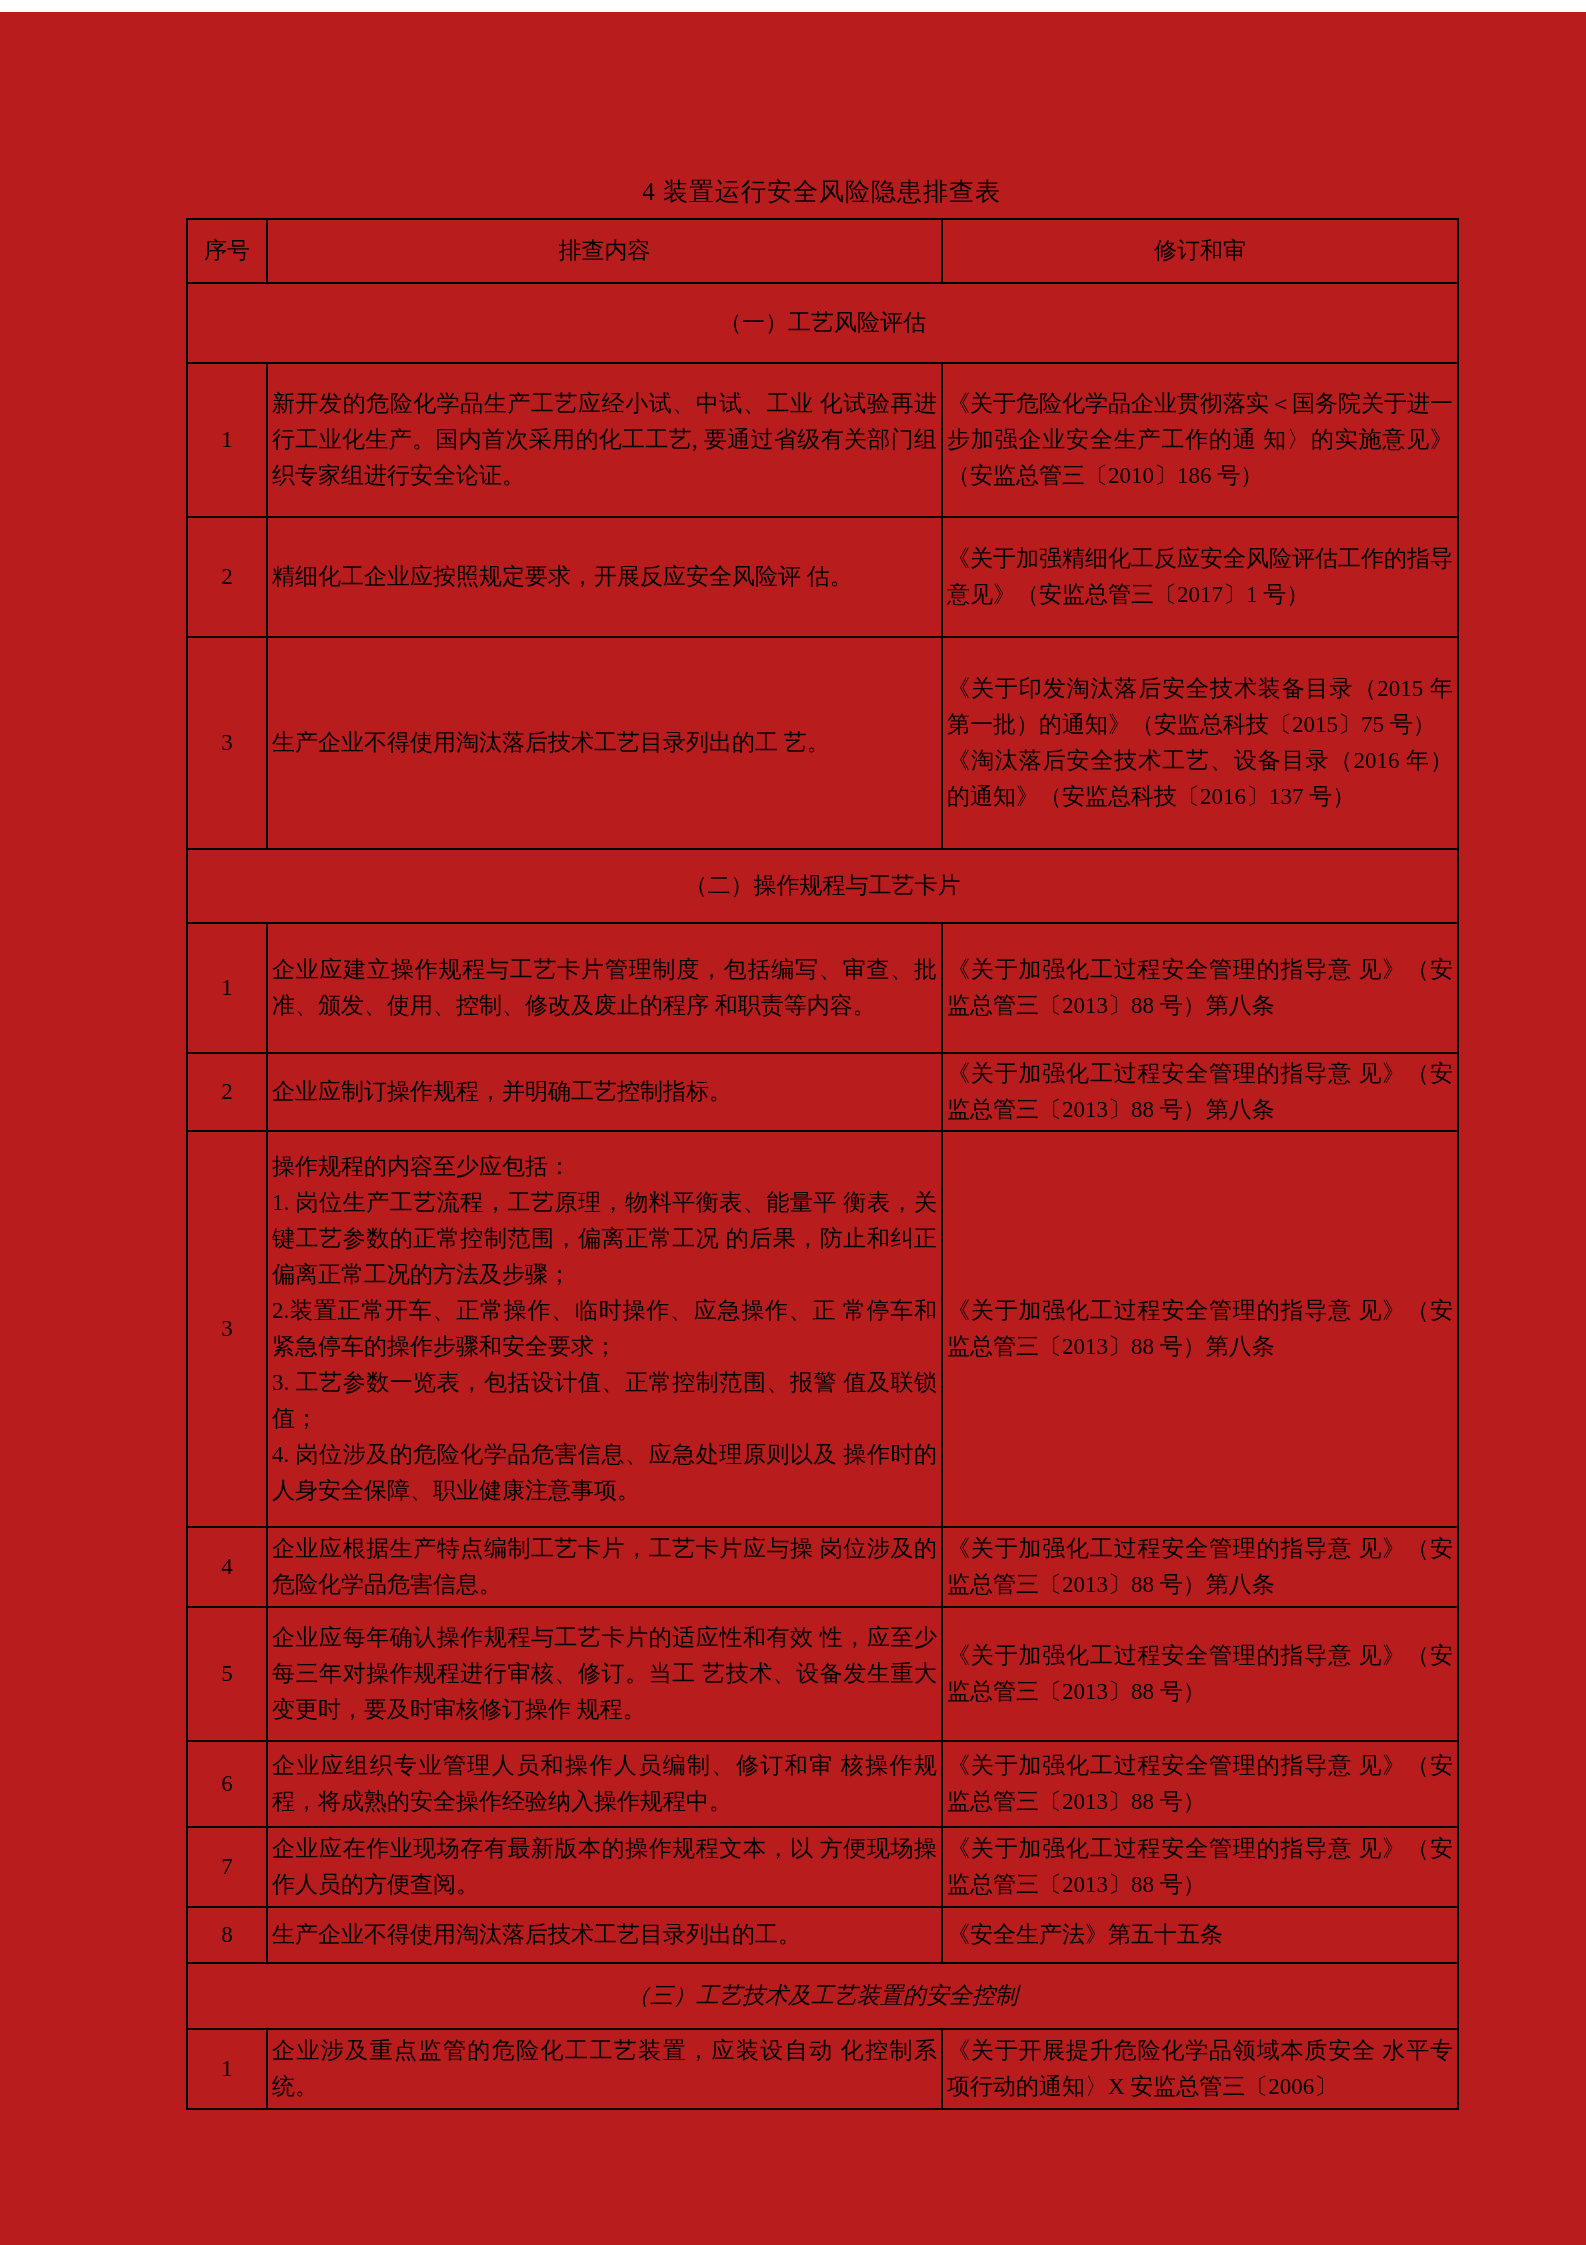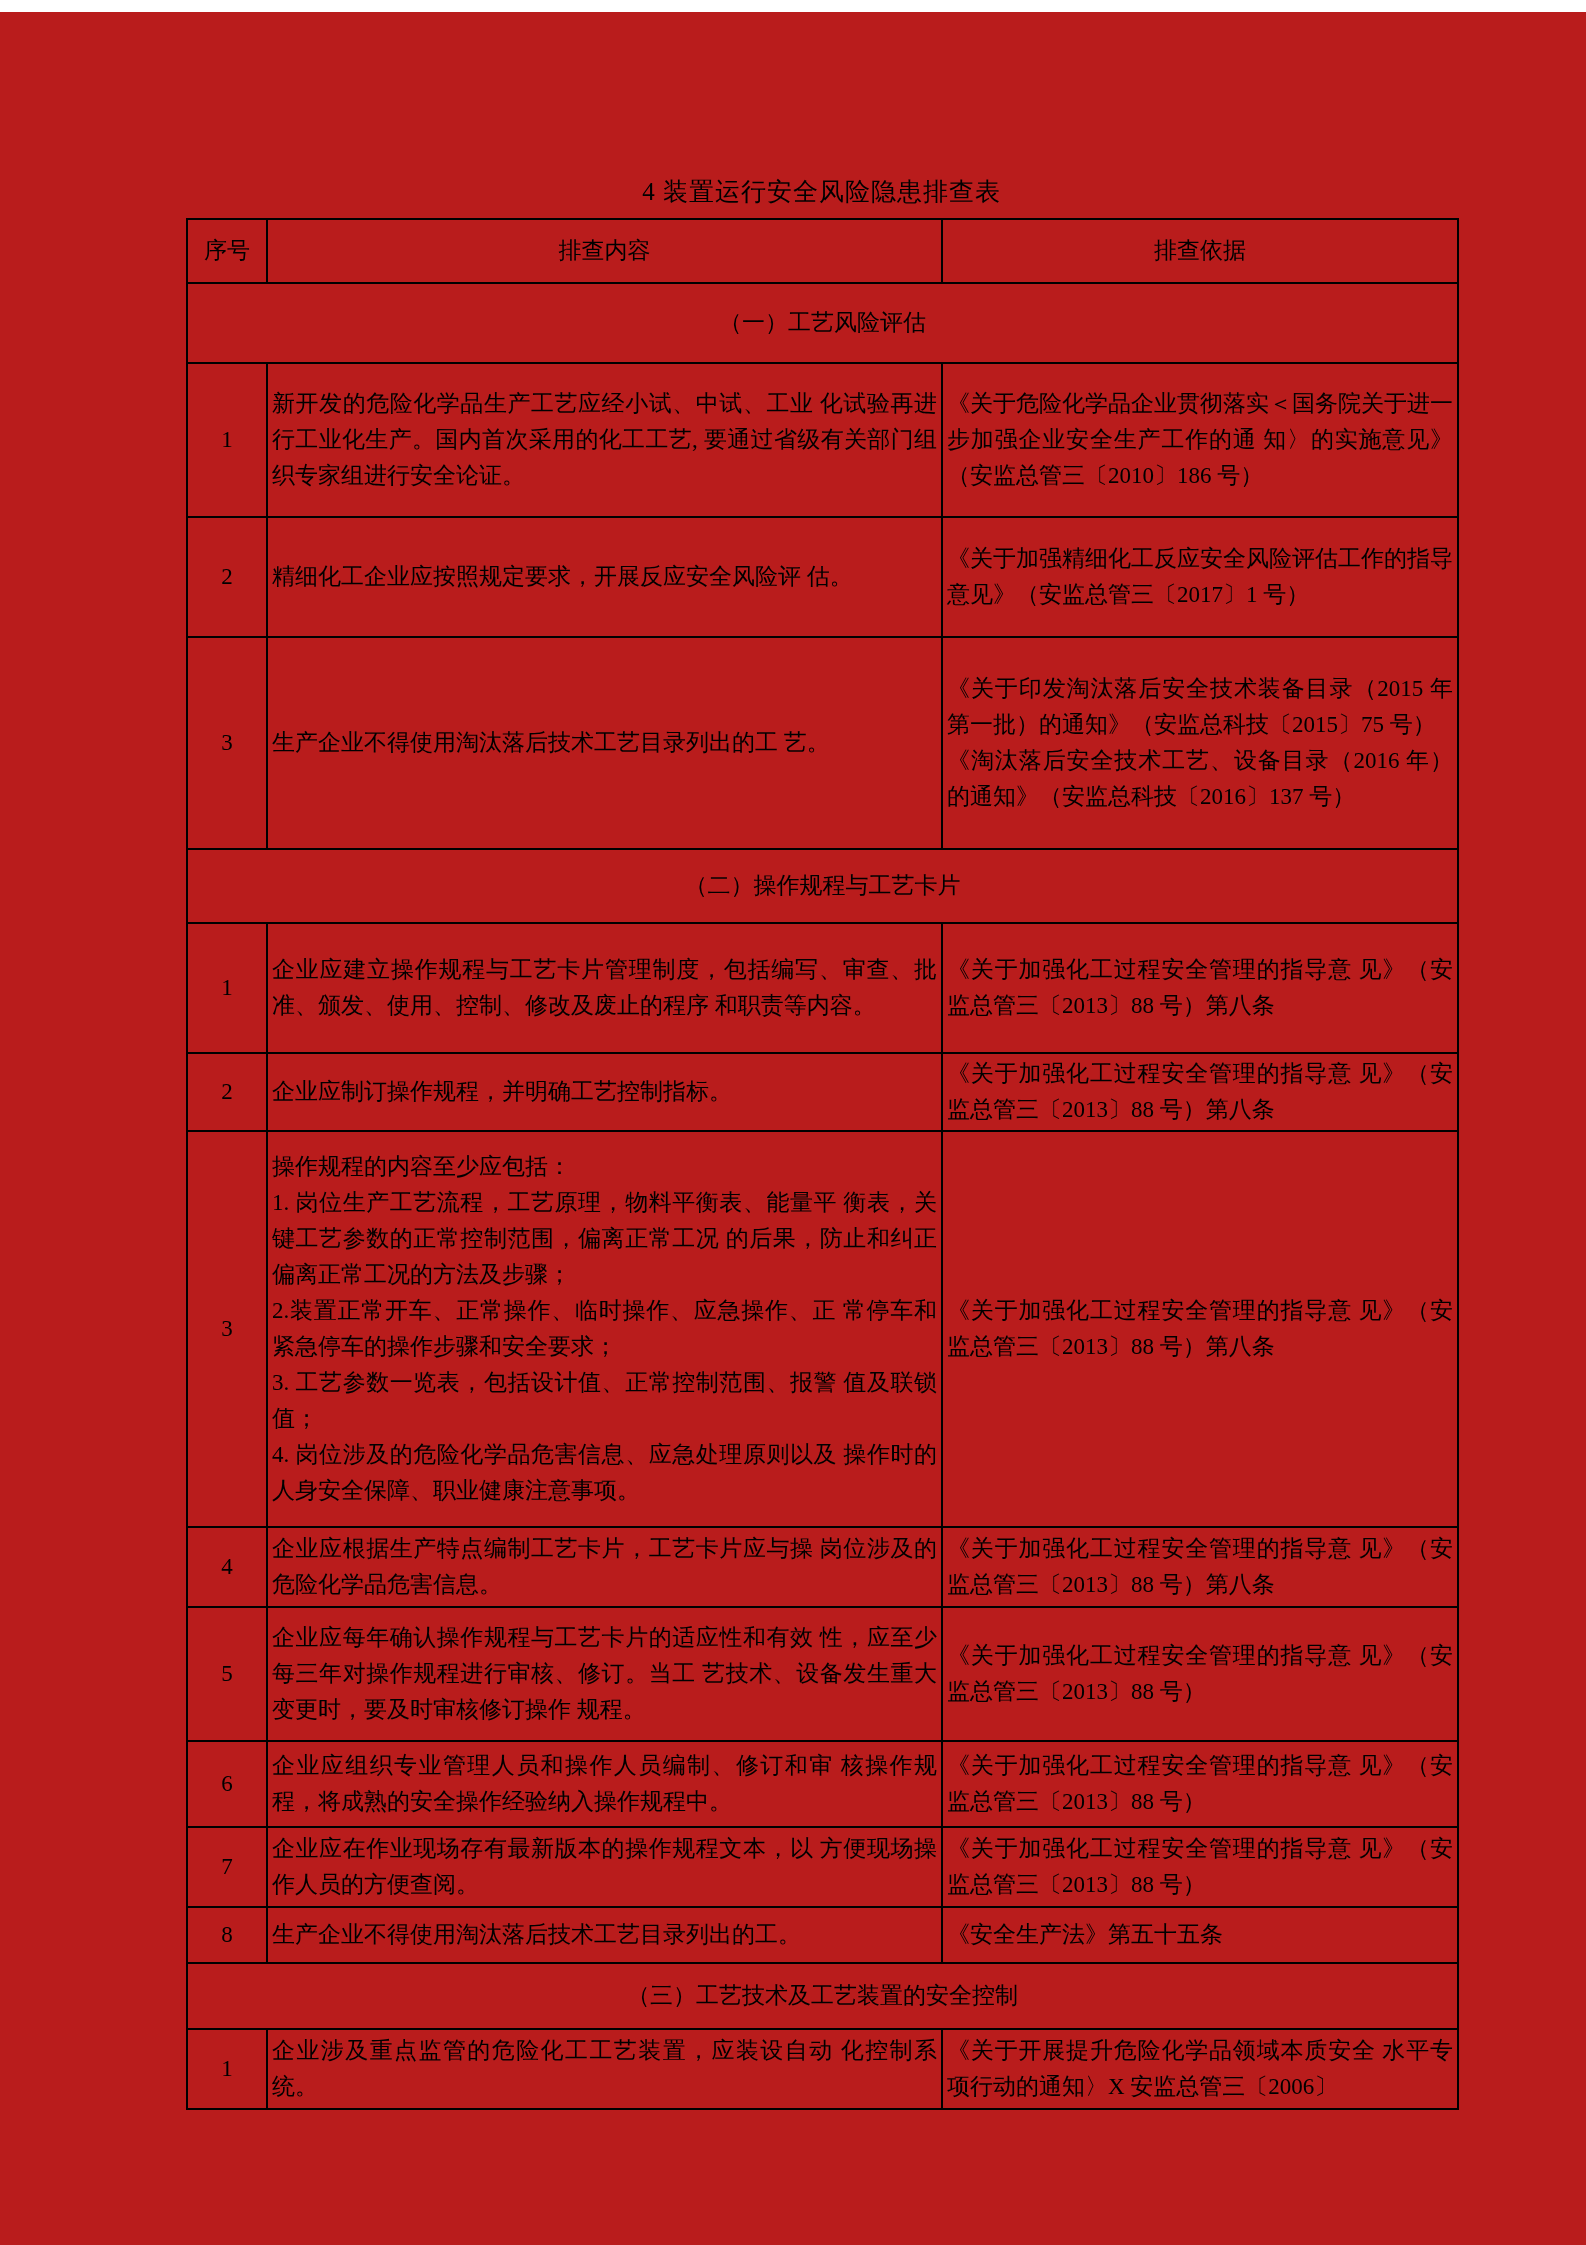--- a/index.html
+++ b/index.html
@@ -80,21 +80,21 @@
     <table class="inspection">
       <colgroup>
         <col class="c-serial">
         <col class="c-content">
         <col class="c-basis">
       </colgroup>
       <thead>
         <tr>
           <th class="header-cell">序号</th>
           <th class="header-cell">排查内容</th>
-          <th class="header-cell">排查依据</th>
+          <th class="header-cell">修订和审</th>
         </tr>
       </thead>
       <tbody id="table-body">
           <tr>
             <td colspan="3" class="section-cell" style="height: 74px;">（一）工艺风险评估</td>
           </tr>
           <tr>
             <td class="serial-cell" style="height: 148px;">1</td>
             <td class="content-cell">新开发的危险化学品生产工艺应经小试、中试、工业 化试验再进行工业化生产。国内首次采用的化工工艺, 要通过省级有关部门组织专家组进行安全论证。</td>
             <td class="basis-cell">《关于危险化学品企业贯彻落实＜国务院关于进一步加强企业安全生产工作的通 知〉的实施意见》（安监总管三〔2010〕186 号）</td>
@@ -151,21 +151,21 @@
             <td class="serial-cell" style="height: 74px;">7</td>
             <td class="content-cell">企业应在作业现场存有最新版本的操作规程文本，以 方便现场操作人员的方便查阅。</td>
             <td class="basis-cell">《关于加强化工过程安全管理的指导意 见》（安监总管三〔2013〕88 号）</td>
           </tr>
           <tr>
             <td class="serial-cell" style="height: 50px;">8</td>
             <td class="content-cell">生产企业不得使用淘汰落后技术工艺目录列出的工。</td>
             <td class="basis-cell">《安全生产法》第五十五条</td>
           </tr>
           <tr>
-            <td colspan="3" class="section-cell" style="height: 60px;">（三）工艺技术及工艺装置的安全控制</td>
+            <td colspan="3" class="section-cell" style="height: 60px; font-style: italic;">（三）工艺技术及工艺装置的安全控制</td>
           </tr>
           <tr>
             <td class="serial-cell" style="height: 74px;">1</td>
             <td class="content-cell">企业涉及重点监管的危险化工工艺装置，应装设自动 化控制系统。</td>
             <td class="basis-cell">《关于开展提升危险化学品领域本质安全 水平专项行动的通知〉X 安监总管三〔2006〕</td>
           </tr>
         </tbody>
     </table>
   </div>
 </div>

